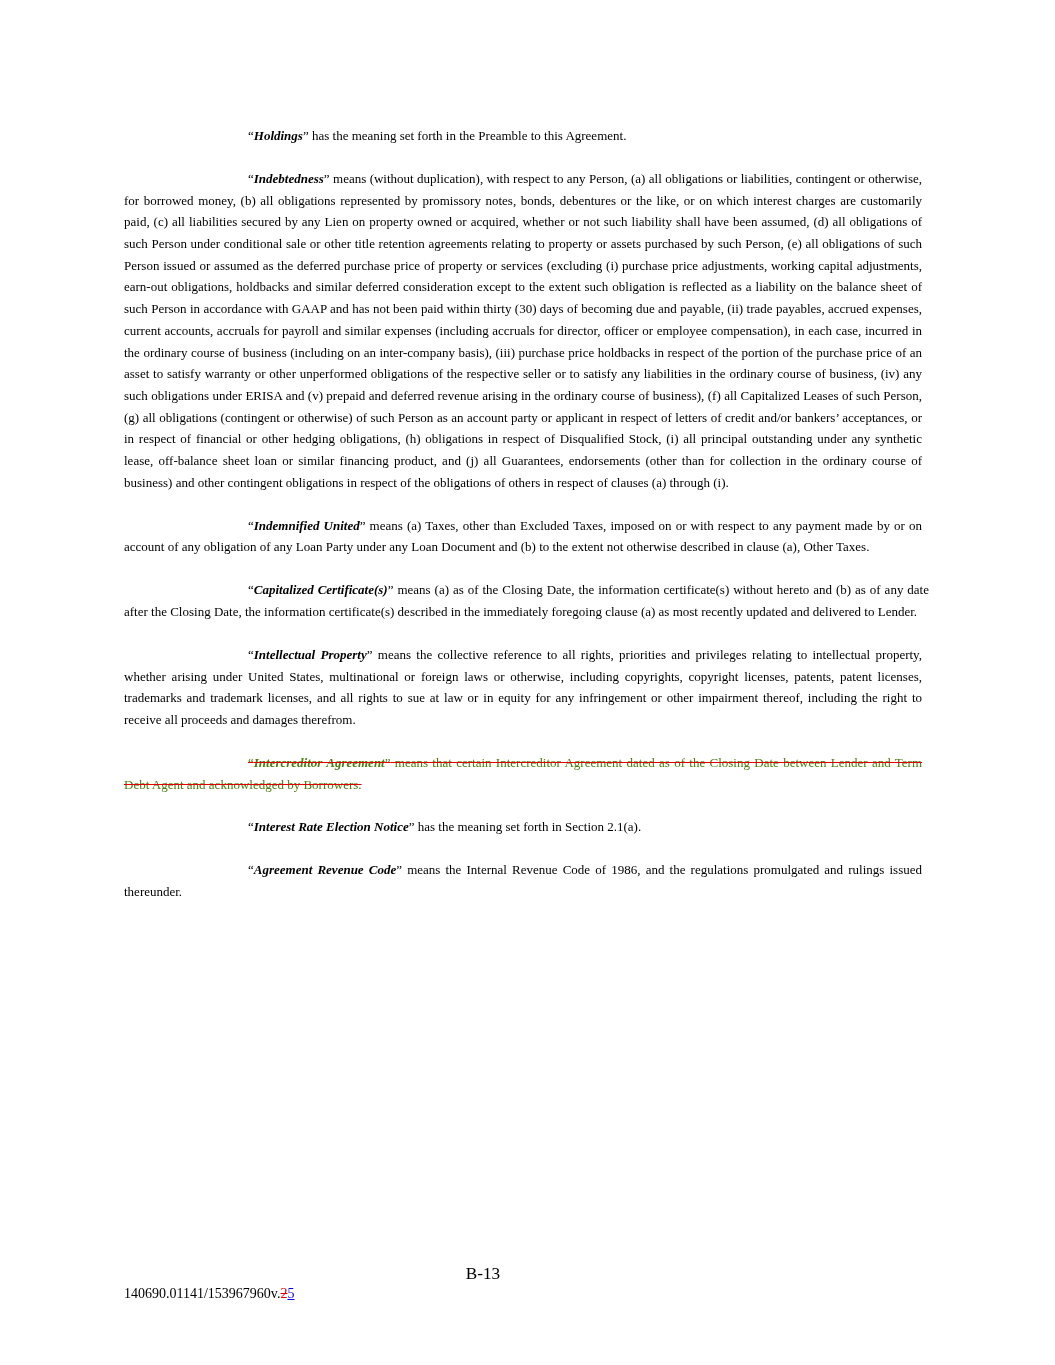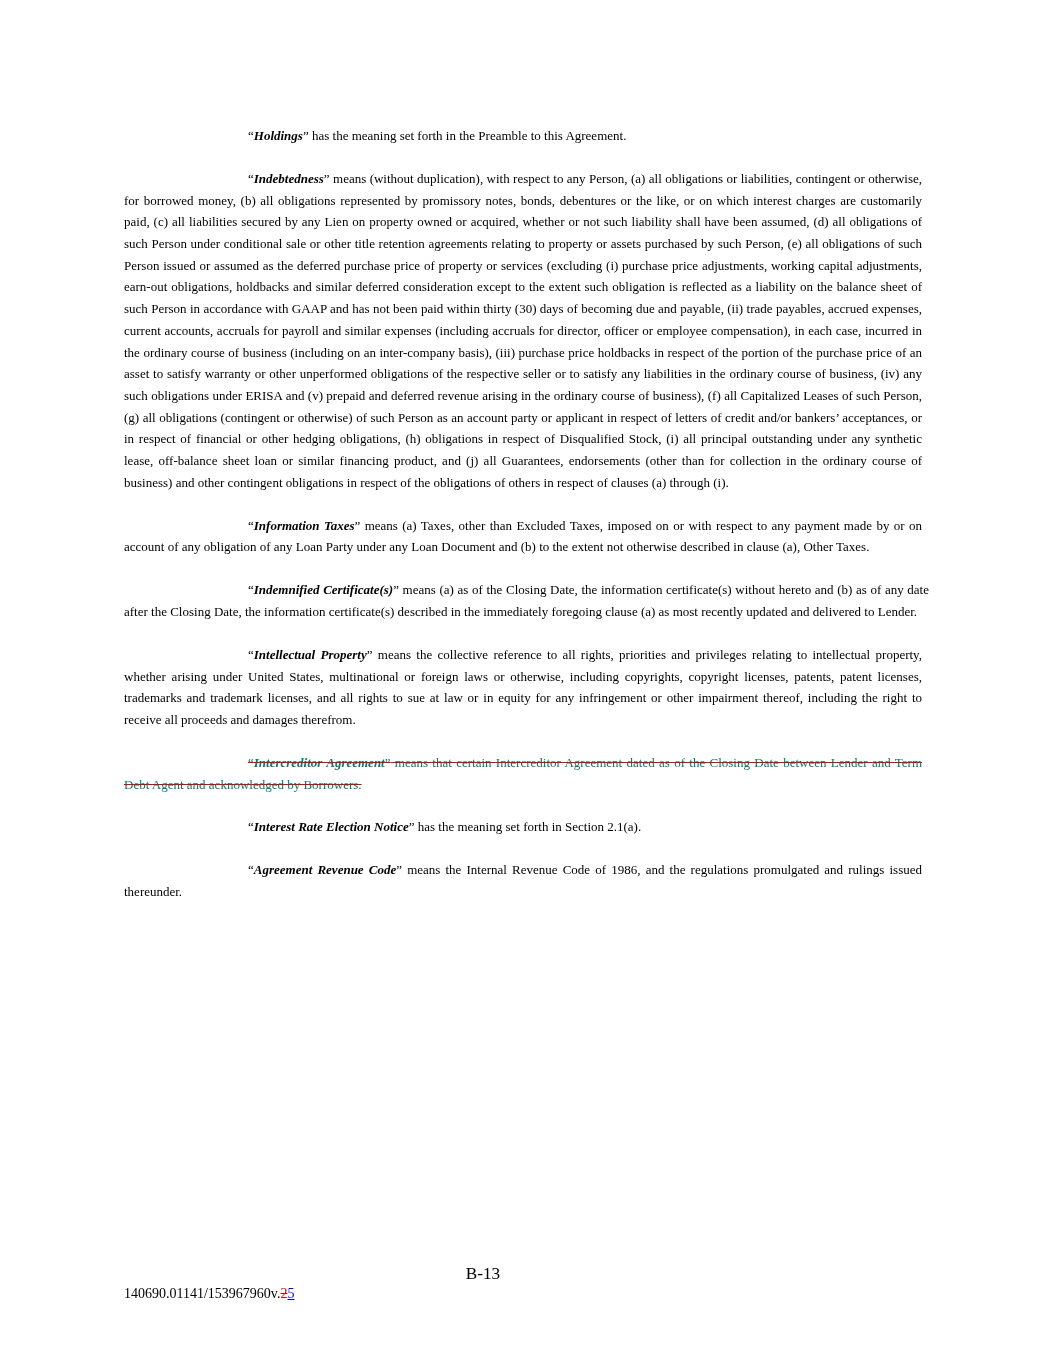--- a/index.html
+++ b/index.html
@@ -36,21 +36,21 @@
       text-indent: 124px;
     }
     .para.single {
       text-align: left;
     }
     .term {
       font-weight: bold;
       font-style: italic;
     }
     .deleted {
-      color: #0f766e;
+      color: #4d7c0f;
       text-decoration: line-through;
       text-decoration-color: #e00000;
     }
     .wide {
       width: 805px;
     }
     .page-number {
       position: absolute;
       top: 1264px;
       left: 0;
@@ -76,23 +76,23 @@
 </head>
 <body>
 
 <div class="page">
   <div class="body-text">
 
     <p class="para single"><span>“</span><span class="term">Holdings</span><span>”</span><span> has the meaning set forth in the Preamble to this Agreement.</span></p>
 
     <p class="para"><span>“</span><span class="term">Indebtedness</span><span>”</span><span> means (without duplication), with respect to any Person, (a) all obligations or liabilities, contingent or otherwise, for borrowed money, (b) all obligations represented by promissory notes, bonds, debentures or the like, or on which interest charges are customarily paid, (c) all liabilities secured by any Lien on property owned or acquired, whether or not such liability shall have been assumed, (d) all obligations of such Person under conditional sale or other title retention agreements relating to property or assets purchased by such Person, (e) all obligations of such Person issued or assumed as the deferred purchase price of property or services (excluding (i) purchase price adjustments, working capital adjustments, earn-out obligations, holdbacks and similar deferred consideration except to the extent such obligation is reflected as a liability on the balance sheet of such Person in accordance with GAAP and has not been paid within thirty (30) days of becoming due and payable, (ii) trade payables, accrued expenses, current accounts, accruals for payroll and similar expenses (including accruals for director, officer or employee compensation), in each case, incurred in the ordinary course of business (including on an inter-company basis), (iii) purchase price holdbacks in respect of the portion of the purchase price of an asset to satisfy warranty or other unperformed obligations of the respective seller or to satisfy any liabilities in the ordinary course of business, (iv) any such obligations under ERISA and (v) prepaid and deferred revenue arising in the ordinary course of business), (f) all Capitalized Leases of such Person, (g) all obligations (contingent or otherwise) of such Person as an account party or applicant in respect of letters of credit and/or bankers’ acceptances, or in respect of financial or other hedging obligations, (h) obligations in respect of Disqualified Stock, (i) all principal outstanding under any synthetic lease, off-balance sheet loan or similar financing product, and (j) all Guarantees, endorsements (other than for collection in the ordinary course of business) and other contingent obligations in respect of the obligations of others in respect of clauses (a) through (i).</span></p>
 
-    <p class="para"><span>“</span><span class="term">Information Taxes</span><span>”</span><span> means (a) Taxes, other than Excluded Taxes, imposed on or with respect to any payment made by or on account of any obligation of any Loan Party under any Loan Document and (b) to the extent not otherwise described in clause (a), Other Taxes.</span></p>
+    <p class="para"><span>“</span><span class="term">Indemnified United</span><span>”</span><span> means (a) Taxes, other than Excluded Taxes, imposed on or with respect to any payment made by or on account of any obligation of any Loan Party under any Loan Document and (b) to the extent not otherwise described in clause (a), Other Taxes.</span></p>
 
-    <p class="para wide"><span>“</span><span class="term">Indemnified Certificate(s)</span><span>”</span><span> means (a) as of the Closing Date, the information certificate(s) without hereto and (b) as of any date after the Closing Date, the information certificate(s) described in the immediately foregoing clause (a) as most recently updated and delivered to Lender.</span></p>
+    <p class="para wide"><span>“</span><span class="term">Capitalized Certificate(s)</span><span>”</span><span> means (a) as of the Closing Date, the information certificate(s) without hereto and (b) as of any date after the Closing Date, the information certificate(s) described in the immediately foregoing clause (a) as most recently updated and delivered to Lender.</span></p>
 
     <p class="para"><span>“</span><span class="term">Intellectual Property</span><span>”</span><span> means the collective reference to all rights, priorities and privileges relating to intellectual property, whether arising under United States, multinational or foreign laws or otherwise, including copyrights, copyright licenses, patents, patent licenses, trademarks and trademark licenses, and all rights to sue at law or in equity for any infringement or other impairment thereof, including the right to receive all proceeds and damages therefrom.</span></p>
 
     <p class="para deleted"><span>“</span><span class="term">Intercreditor Agreement</span><span>”</span><span> means that certain Intercreditor Agreement dated as of the Closing Date between Lender and Term Debt Agent and acknowledged by Borrowers.</span></p>
 
 
     <p class="para single"><span>“</span><span class="term">Interest Rate Election Notice</span><span>”</span><span> has the meaning set forth in Section 2.1(a).</span></p>
 
     <p class="para"><span>“</span><span class="term">Agreement Revenue Code</span><span>”</span><span> means the Internal Revenue Code of 1986, and the regulations promulgated and rulings issued thereunder.</span></p>
 

